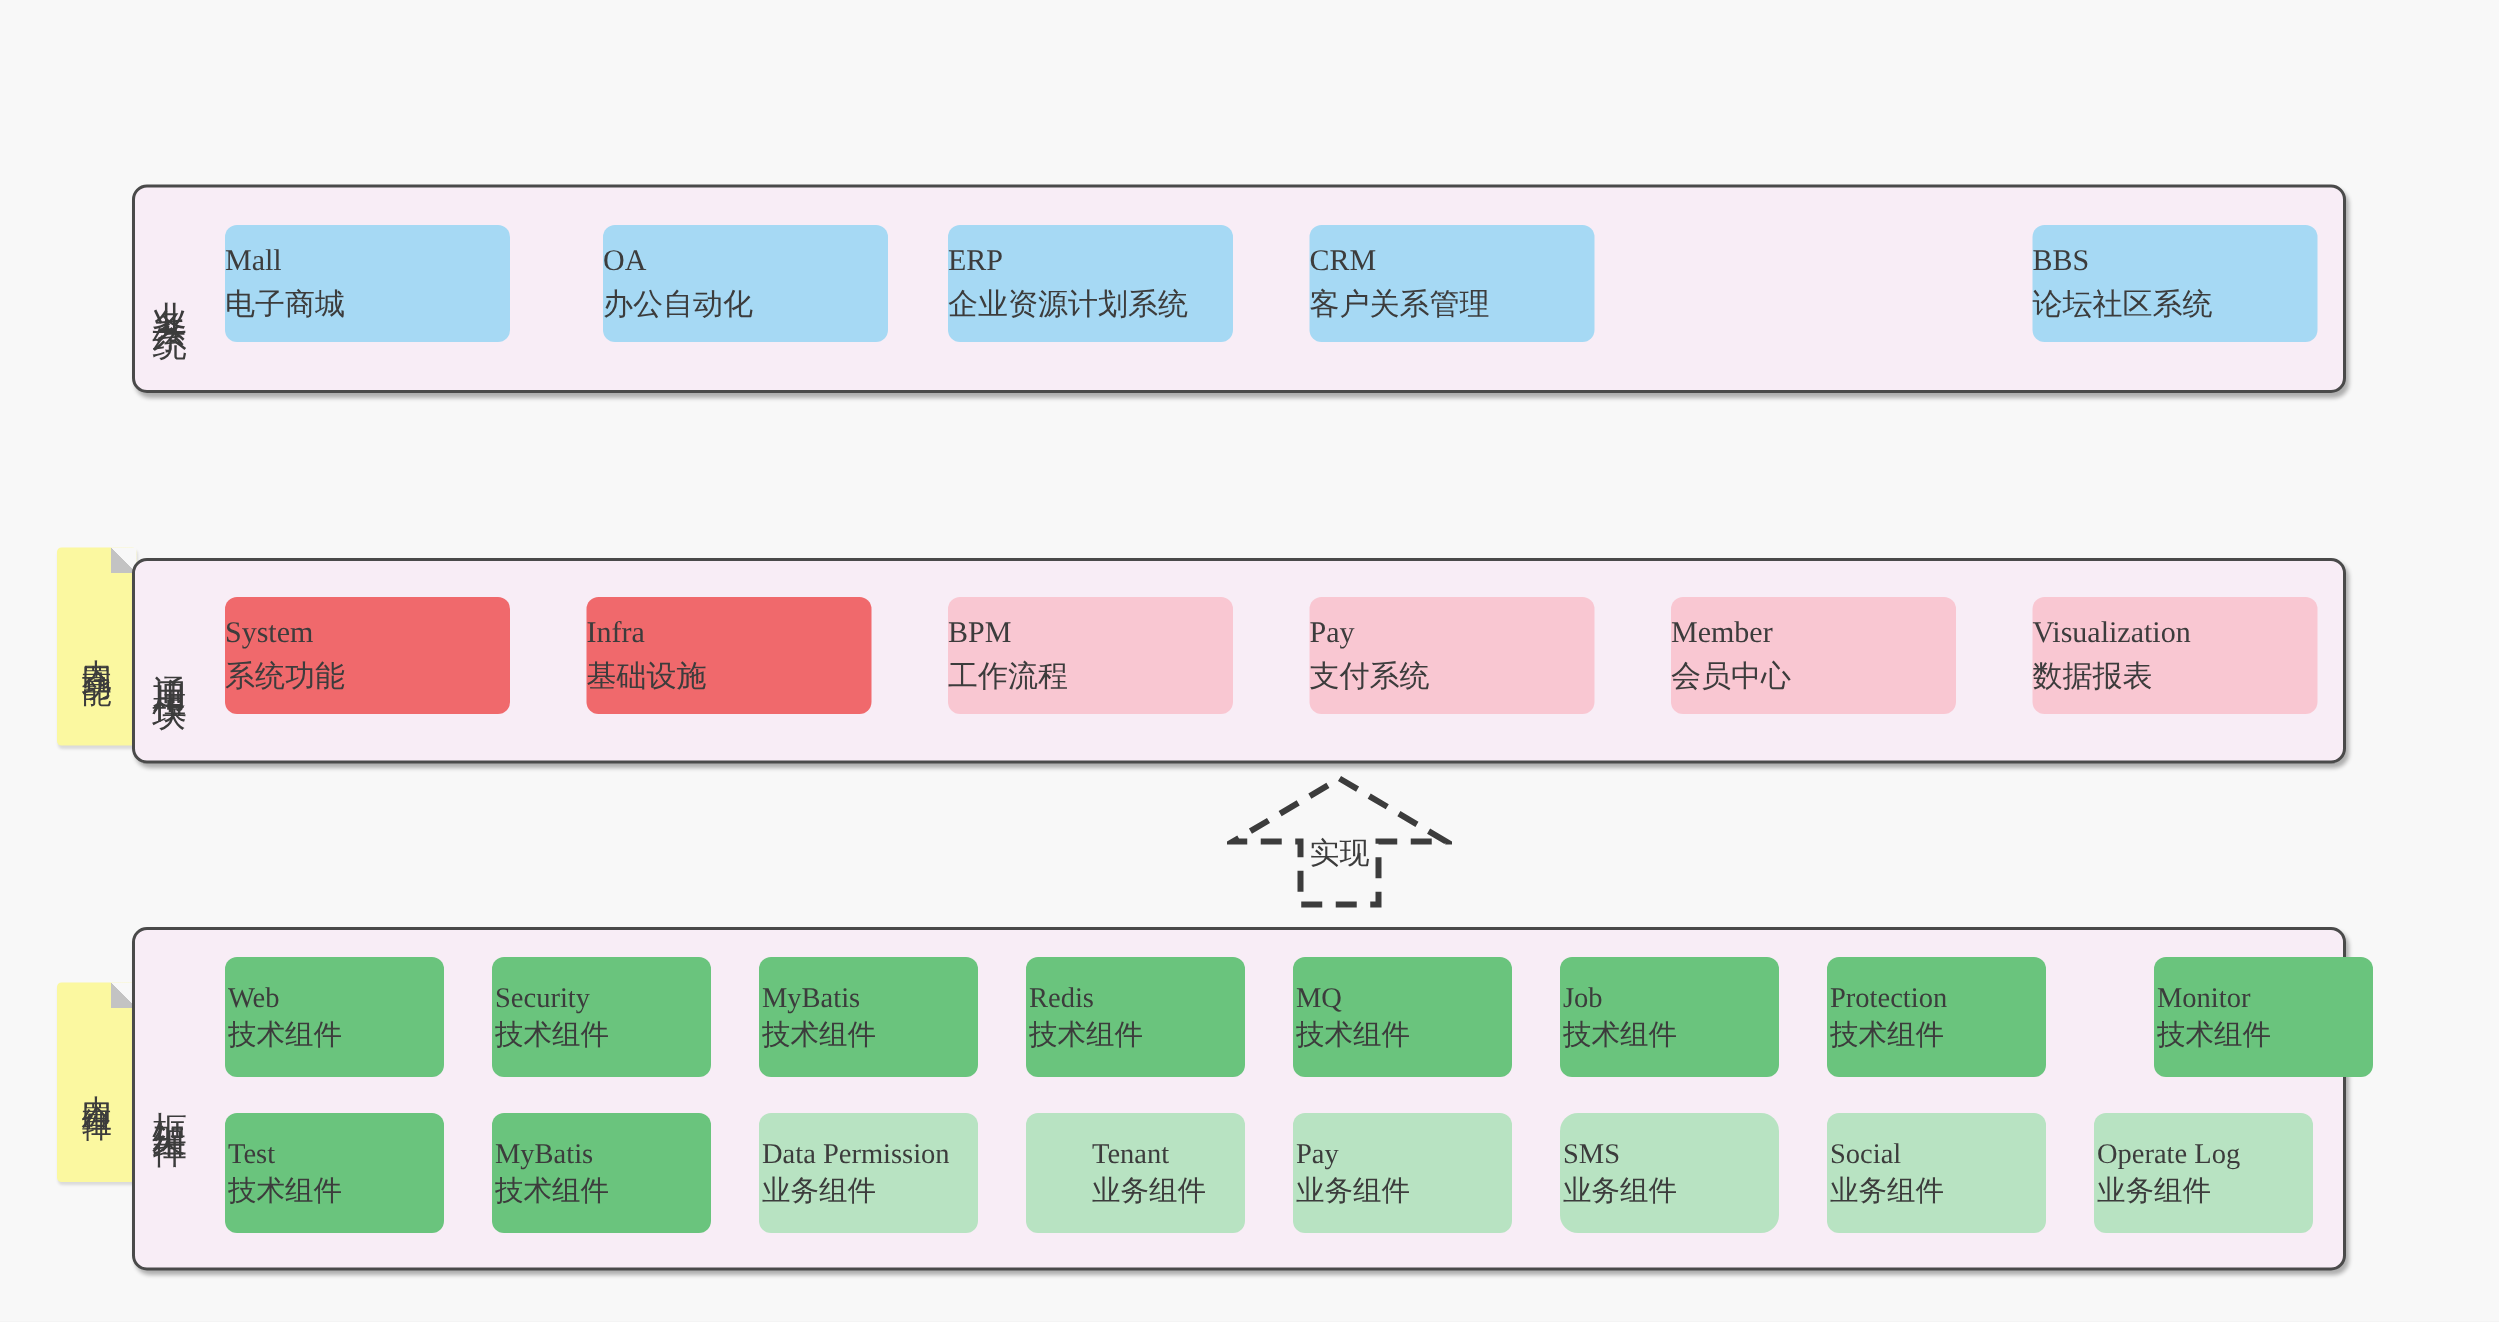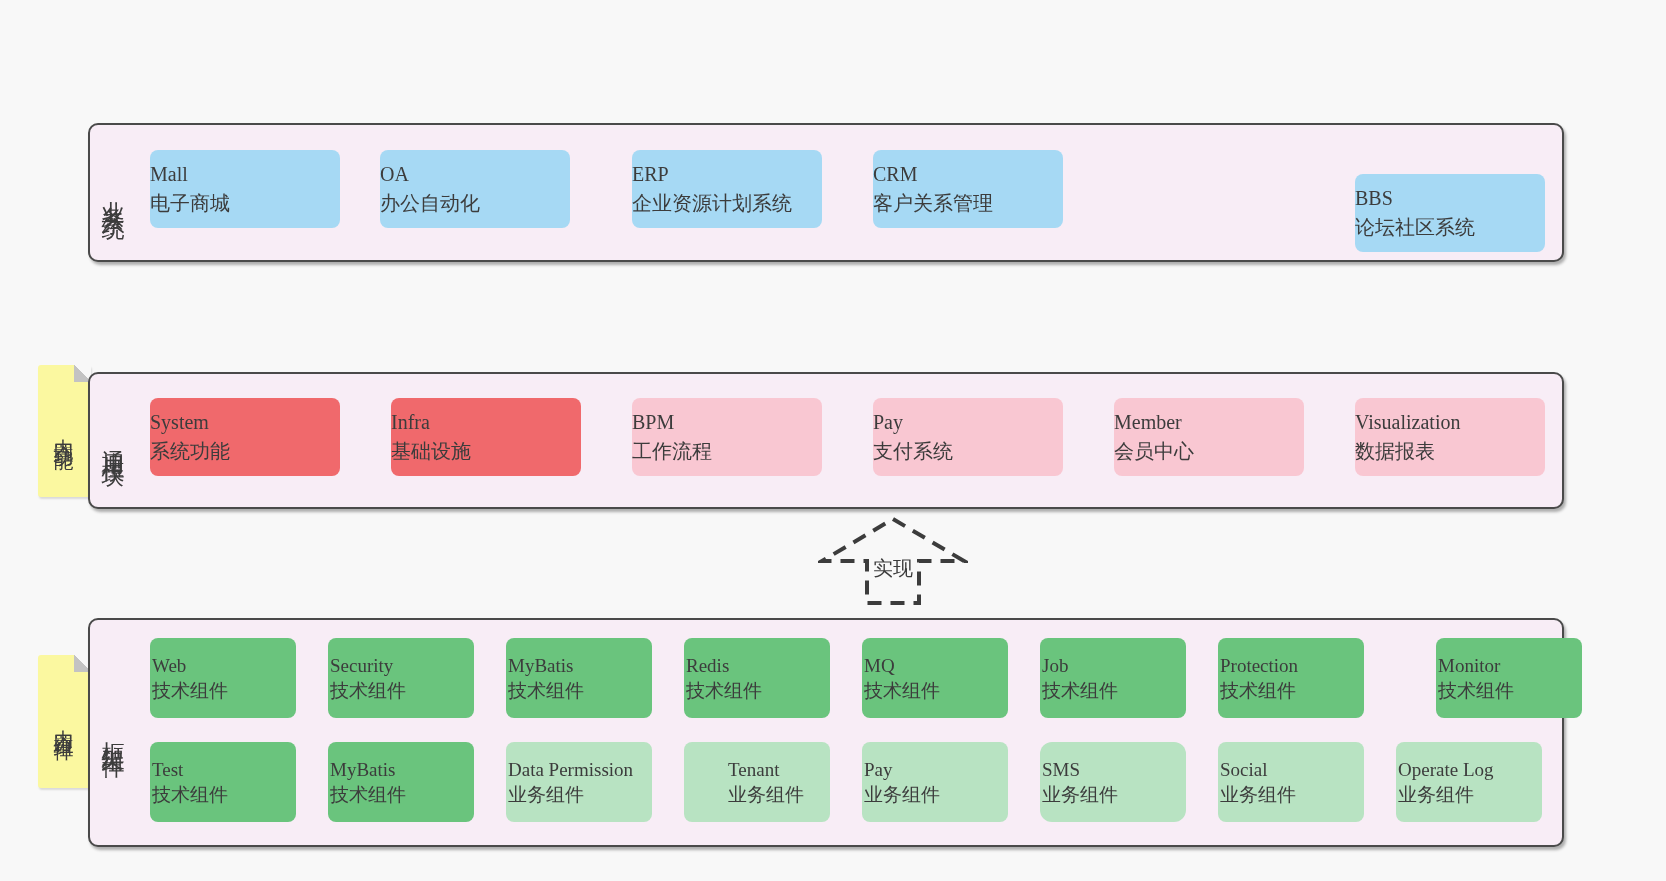--- a/index.html
+++ b/index.html
@@ -60,33 +60,33 @@
     <span class="fold"></span>
     <span class="note-text">内置组件</span>
   </div>
 
   <section class="layer" style="left:88px;top:123px;width:1472px;height:135px;">
     <div class="layer-label">业务系统</div>
     <div class="box b6 c-blue" style="left:60px;top:25px;">
       <span class="t">Mall</span>
       <span class="d">电子商城</span>
     </div>
-    <div class="box b6 c-blue" style="left:290px;top:25px;">
+    <div class="box b6 c-blue" style="left:312px;top:25px;">
       <span class="t">OA</span>
       <span class="d">办公自动化</span>
     </div>
     <div class="box b6 c-blue" style="left:542px;top:25px;">
       <span class="t">ERP</span>
       <span class="d">企业资源计划系统</span>
     </div>
     <div class="box b6 c-blue" style="left:783px;top:25px;">
       <span class="t">CRM</span>
       <span class="d">客户关系管理</span>
     </div>
-    <div class="box b6 c-blue" style="left:1265px;top:25px;margin-top:24px;">
+    <div class="box b6 c-blue" style="left:1265px;top:25px;">
       <span class="t">BBS</span>
       <span class="d">论坛社区系统</span>
     </div>
   </section>
 
 
   <section class="layer" style="left:88px;top:372px;width:1472px;height:133px;">
     <div class="layer-label">通用模块</div>
     <div class="box b6 c-red" style="left:60px;top:24px;">
       <span class="t">System</span>

